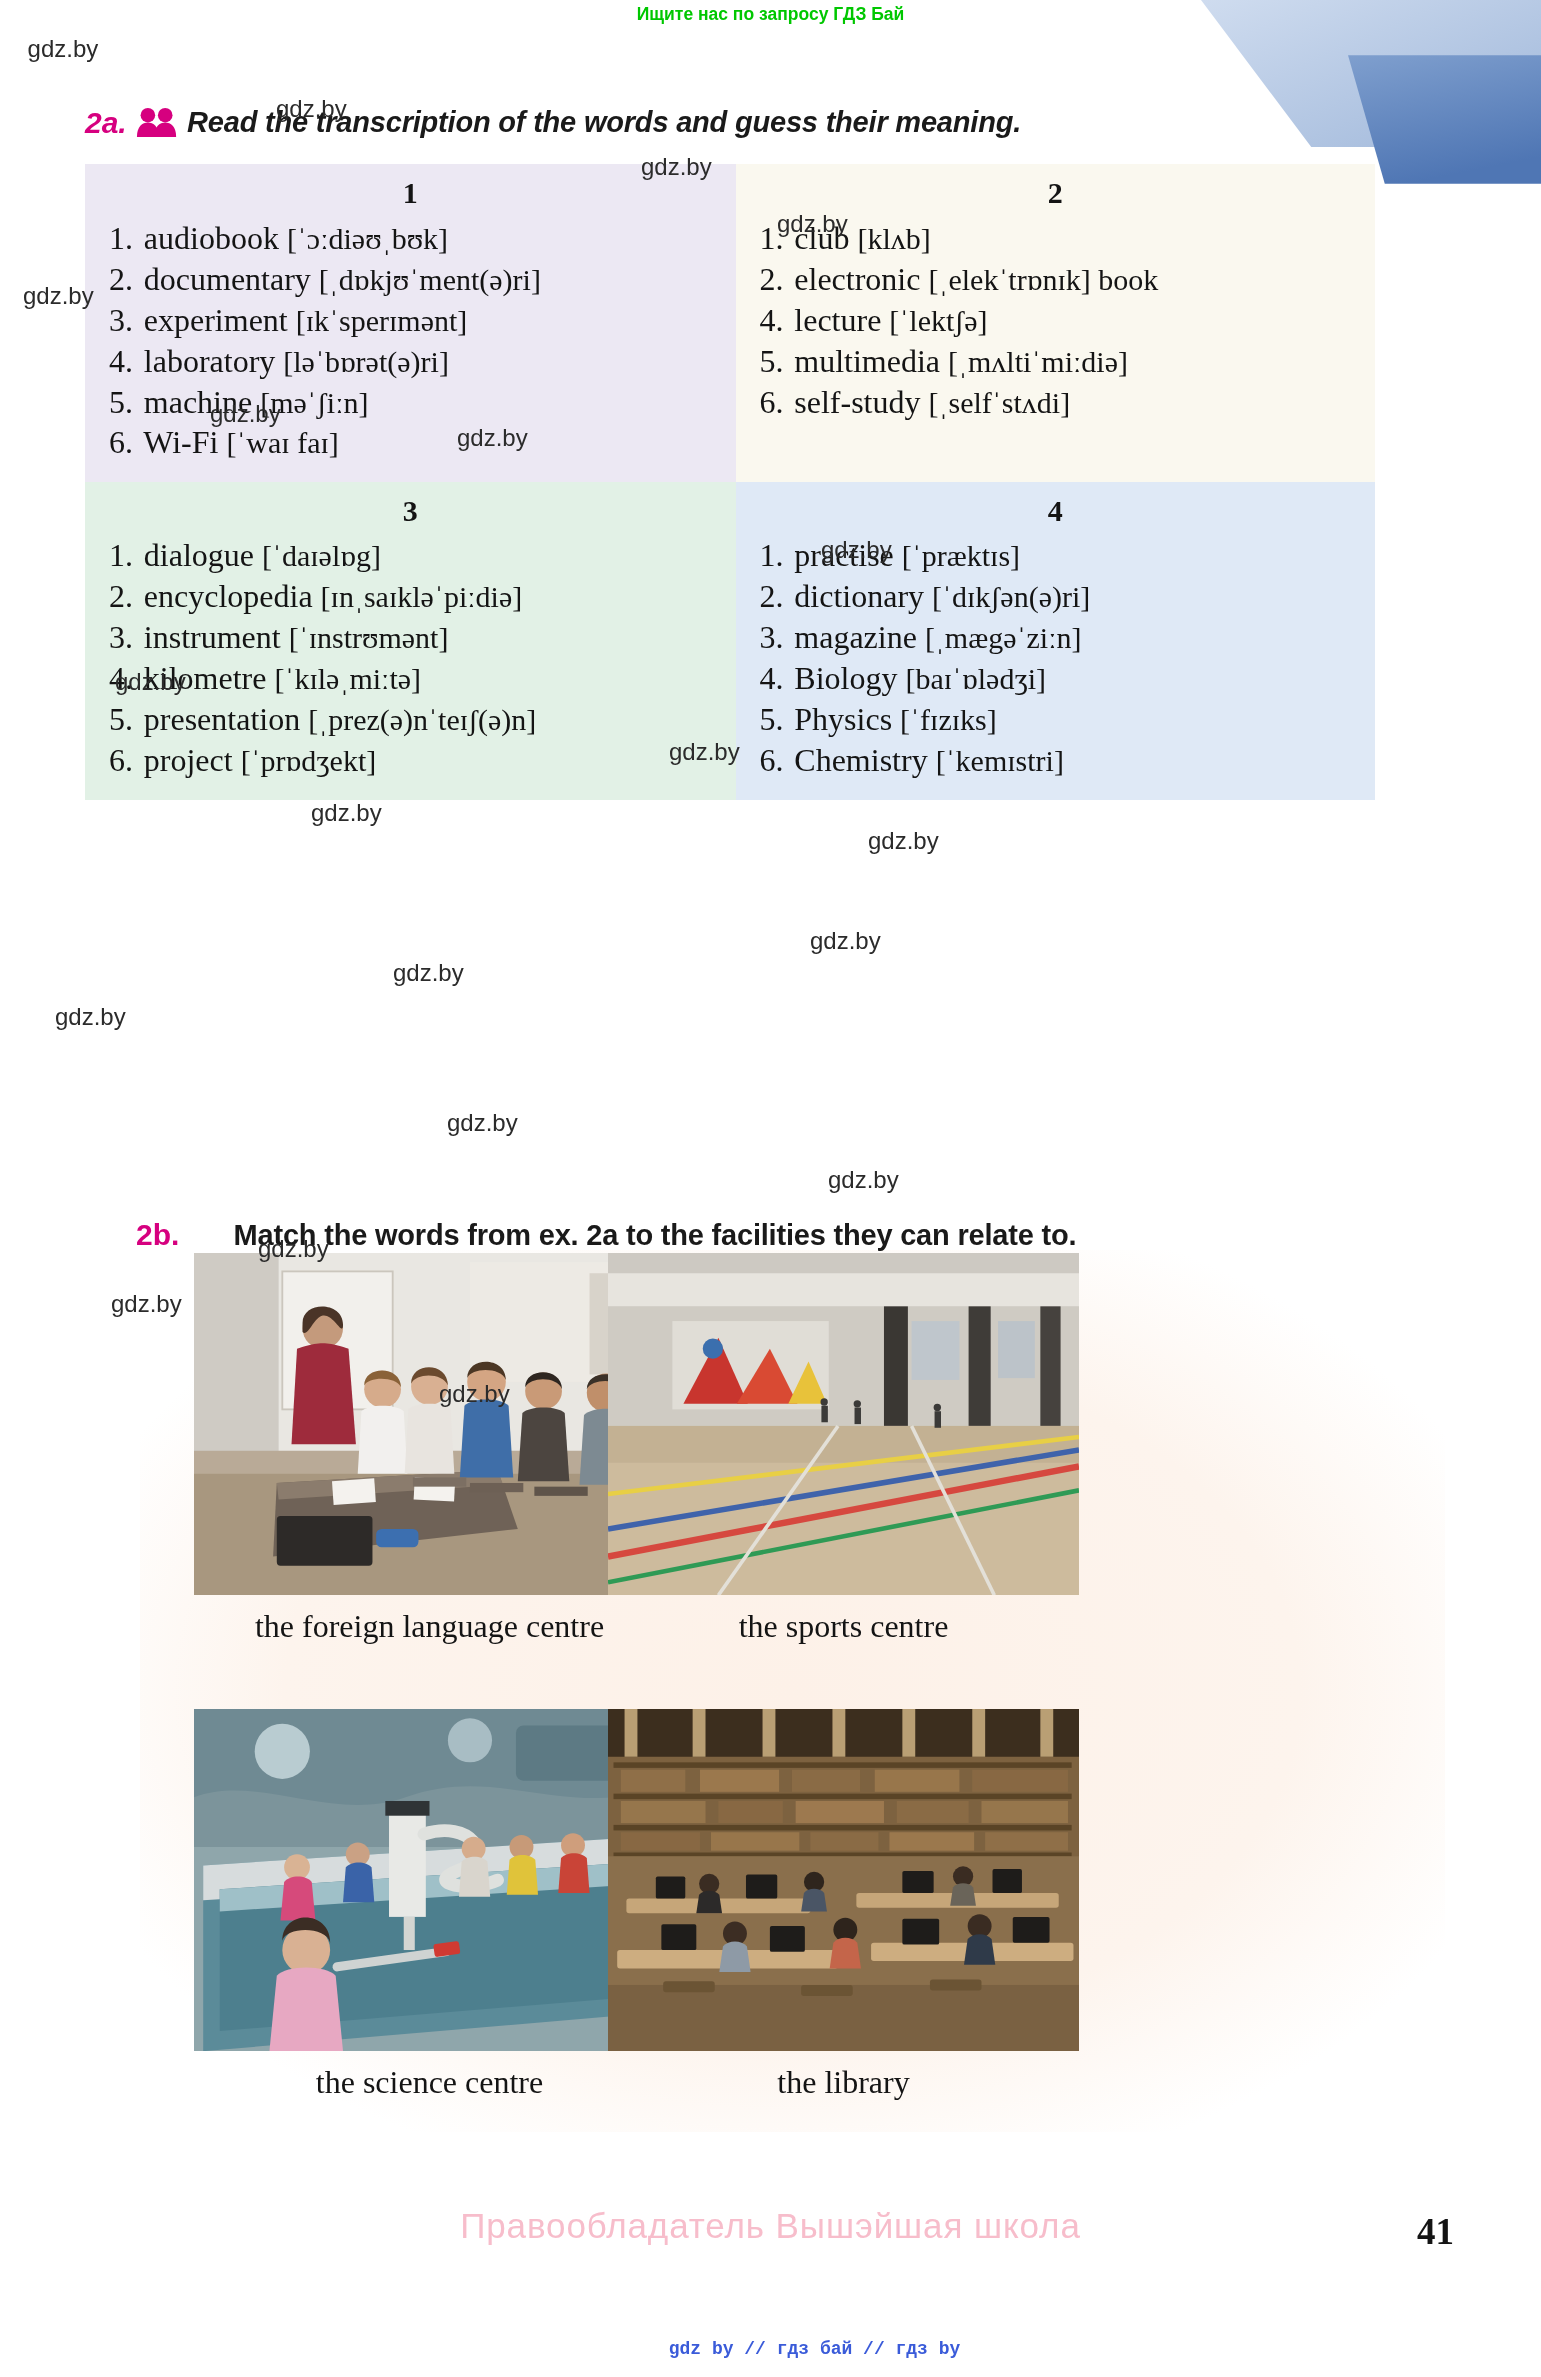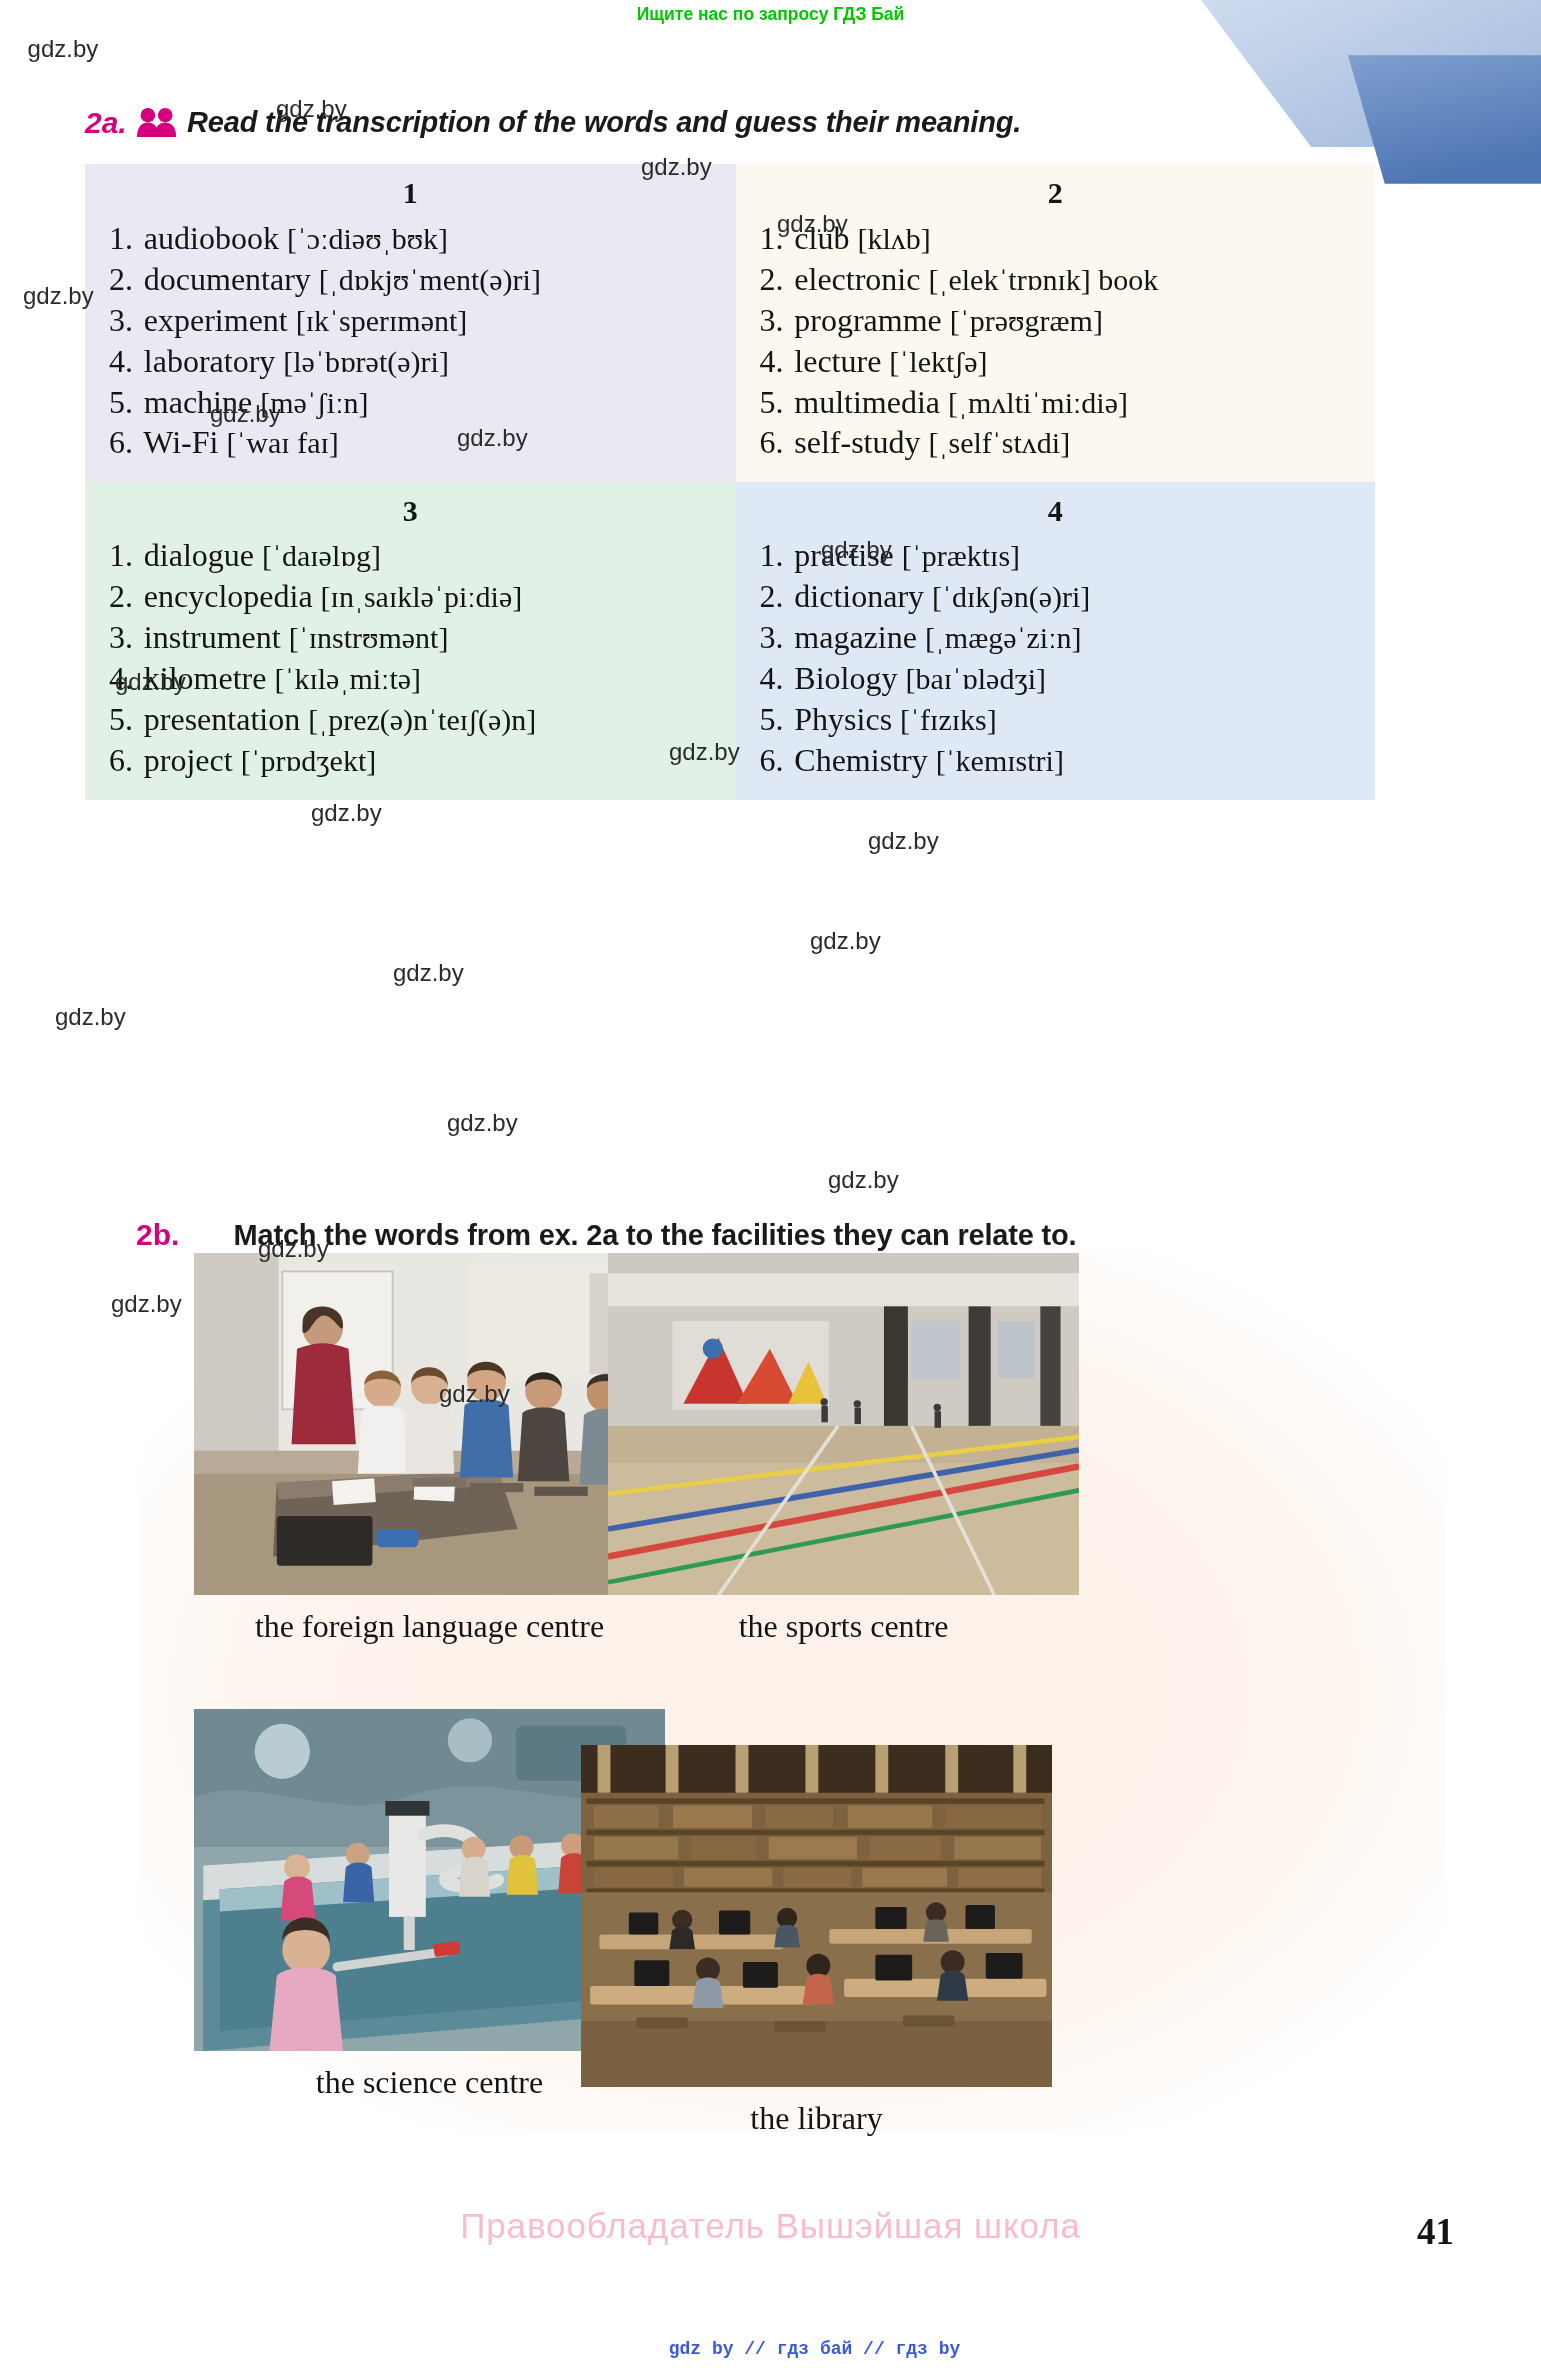--- a/index.html
+++ b/index.html
@@ -249,21 +249,20 @@
           <li><span class="idx">4.</span> <span>laboratory</span> <span class="ipa">[ləˈbɒrət(ə)ri]</span></li>
           <li><span class="idx">5.</span> <span>machine</span> <span class="ipa">[məˈʃiːn]</span></li>
           <li><span class="idx">6.</span> <span>Wi-Fi</span> <span class="ipa">[ˈwaɪ faɪ]</span></li>
         </ul>
       </div>
       <div class="wbox b2">
         <div class="box-num">2</div>
         <ul class="wlist">
           <li><span class="idx">1.</span> <span>club</span> <span class="ipa">[klʌb]</span></li>
           <li><span class="idx">2.</span> <span>electronic</span> <span class="ipa">[ˌelekˈtrɒnɪk] book</span></li>
-          <li><span class="idx">3.</span> <span>programme</span> <span class="ipa">[ˈprəʊgræm]</span></li>
           <li><span class="idx">4.</span> <span>lecture</span> <span class="ipa">[ˈlektʃə]</span></li>
           <li><span class="idx">5.</span> <span>multimedia</span> <span class="ipa">[ˌmʌltiˈmiːdiə]</span></li>
           <li><span class="idx">6.</span> <span>self-study</span> <span class="ipa">[ˌselfˈstʌdi]</span></li>
         </ul>
       </div>
     </div>
     <div class="boxrow">
       <div class="wbox b3">
         <div class="box-num">3</div>
         <ul class="wlist">
@@ -450,21 +449,21 @@
             <path d="M96 252 C96 218 148 218 148 254 C144 236 100 236 96 252 Z" fill="#3b2d24"></path>
             <path d="M90 290 C100 278 144 278 154 290 L162 372 L82 372 Z" fill="#e7a8c2"></path>
             <rect x="150" y="276" width="130" height="10" rx="5" fill="#cfd3d2" transform="rotate(-8 150 276)"></rect>
             <rect x="260" y="256" width="28" height="14" rx="3" fill="#d03a32" transform="rotate(-8 260 256)"></rect>
           </g>
         </svg>
       </div>
       <div class="photo-cap">the science centre</div>
     </div>
 
-    <div class="photo-cell" style="left:484px; top:496px;margin-top:36px;">
+    <div class="photo-cell" style="left:511px; top:496px;">
       <div class="photo">
         <svg class="scene" viewBox="0 0 512 372" preserveAspectRatio="none" xmlns="http://www.w3.org/2000/svg">
           <rect x="0" y="0" width="512" height="372" fill="#6e5536"></rect>
 
           <rect x="0" y="0" width="512" height="52" fill="#3c2e1e"></rect>
           <g fill="#b99f74">
             <rect x="18" y="0" width="14" height="52"></rect>
             <rect x="92" y="0" width="14" height="52"></rect>
             <rect x="168" y="0" width="14" height="52"></rect>
             <rect x="244" y="0" width="14" height="52"></rect>

